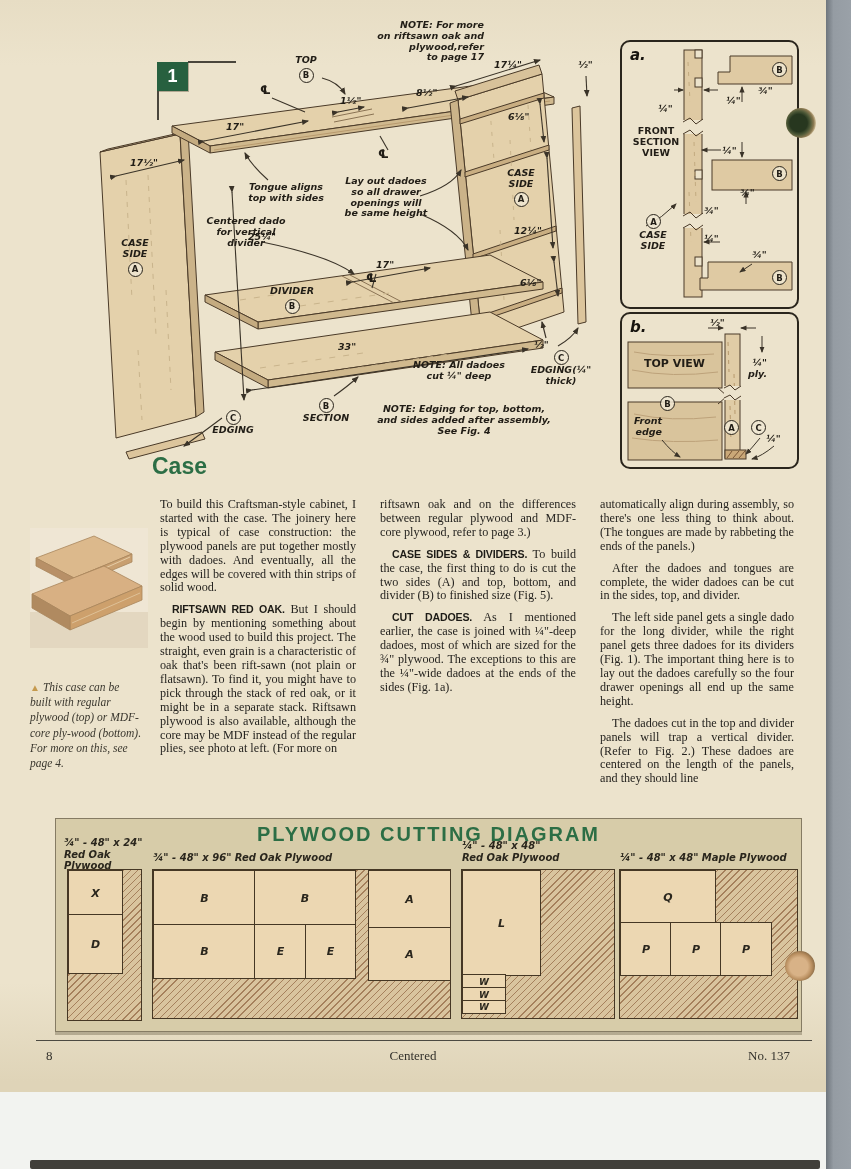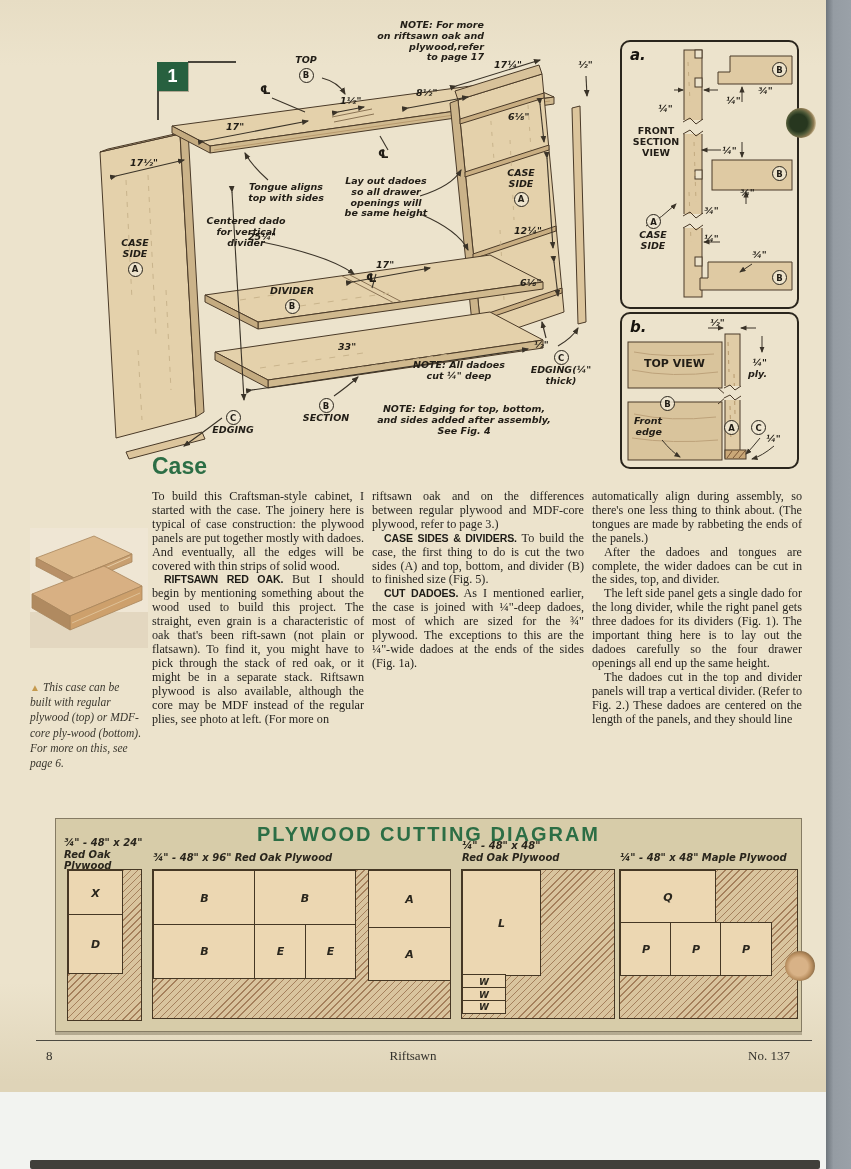--- a/index.html
+++ b/index.html
@@ -35,21 +35,21 @@
   
   .photo{position:absolute;left:30px;top:528px;width:118px;height:120px;overflow:hidden;}
   .caption{position:absolute;left:30px;top:680px;width:112px;
            font:italic 11.5px/1.32 "Liberation Serif",serif;color:#3a372e;}
   .caption .tri{color:#c59a4e;font-style:normal;font-size:10px;margin-right:3px;}
 
   
   .case-h{position:absolute;left:152px;top:453px;font:800 23px "Liberation Sans",sans-serif;color:#2c6e45;}
   .cols{position:absolute;left:152px;top:490px;width:650px;display:flex;gap:8px;}
   .col{width:212px;}
-  .col p{margin:0;text-align:justify;font:12.2px/13.9px "Liberation Serif",serif;color:#262420;}
+  .col p{margin:8px;text-align:justify;font:12.2px/13.9px "Liberation Serif",serif;color:#262420;}
   .col p.ind{text-indent:12px;}
   .lead{font:700 10.6px "Liberation Sans",sans-serif;letter-spacing:-0.15px;color:#1d1b16;}
 
   
   .cutpanel{position:absolute;left:55px;top:818px;width:745px;height:212px;background:#d7cca9;
             border:1px solid #857b63;box-shadow:0 3px 0 rgba(90,80,55,.35);}
   .cut-title{position:absolute;left:0;top:4px;width:100%;text-align:center;
              font:800 20px "Liberation Sans",sans-serif;color:#2c6e45;letter-spacing:2px;}
   .sheet-label{position:absolute;font:italic 700 10px "DejaVu Sans",sans-serif;color:#2a261d;
                white-space:pre-line;line-height:1.15;}
@@ -312,21 +312,21 @@
         <polygon points="44,50 102,26 102,34 44,58" fill="#c89f70"></polygon>
         <polygon points="6,30 44,50 44,58 6,38" fill="#b89067"></polygon>
         <path d="M46,53 L100,29" stroke="#ecd8b4"></path>
         <polygon points="2,66 74,38 112,58 40,88" fill="#d8b083"></polygon>
         <polygon points="40,88 112,58 112,72 40,102" fill="#cda06c"></polygon>
         <polygon points="2,66 40,88 40,102 2,80" fill="#b08a60"></polygon>
         <path d="M42,95 L110,65" stroke="#e2c9a2"></path>
       </g>
     </svg>
   </div>
-  <div class="caption"><span class="tri">▲</span><span>This case can be built with regular plywood (top) or MDF-core ply-wood (bottom). For more on this, see page 6.</span></div>
+  <div class="caption"><span class="tri">▲</span><span>This case can be built with regular plywood (top) or MDF-core ply-wood (bottom). For more on this, see page 4.</span></div>
 
   <h2 class="case-h" style="margin:0">Case</h2>
   <div class="cols">
     <div class="col">
       <p><span>To build this Craftsman-style cabinet, I started with the case. The joinery here is typical of case construction: the plywood panels are put together mostly with dadoes. And eventually, all the edges will be covered with thin strips of solid wood.</span></p>
       <p class="ind"><span class="lead">RIFTSAWN RED OAK.</span><span> But I should begin by mentioning something about the wood used to build this project. The straight, even grain is a characteristic of oak that's been rift-sawn (not plain or flatsawn). To find it, you might have to pick through the stack of red oak, or it might be in a separate stack. Riftsawn plywood is also available, although the core may be MDF instead of the regular plies, see photo at left. (For more on</span></p>
     </div>
     <div class="col">
       <p><span>riftsawn oak and on the differences between regular plywood and MDF-core plywood, refer to page 3.)</span></p>
       <p class="ind"><span class="lead">CASE SIDES &amp; DIVIDERS.</span><span> To build the case, the first thing to do is cut the two sides (A) and top, bottom, and divider (B) to finished size (Fig. 5).</span></p>
@@ -376,21 +376,21 @@
     <div class="sheet" style="left:563px;top:50px;width:177px;height:148px">
       <div class="piece" style="left:0;top:0;width:94px;height:52px">Q</div>
       <div class="piece" style="left:0;top:52px;width:50px;height:52px">P</div>
       <div class="piece" style="left:50px;top:52px;width:50px;height:52px">P</div>
       <div class="piece" style="left:100px;top:52px;width:50px;height:52px">P</div>
     </div>
   </div>
 
   <div class="footer-rule"></div>
   <div class="footer-text" style="left:46px;top:1048px">8</div>
-  <div class="footer-text" style="left:0;top:1048px;width:826px;text-align:center">Riftsawn</div>
+  <div class="footer-text" style="left:0;top:1048px;width:826px;text-align:center">Centered</div>
   <div class="footer-text" style="left:726px;top:1048px;width:86px;text-align:center">No. 137</div>
 
  </div>
 
  <div class="edge-right"></div>
  <div class="below"></div>
  <div class="below-dark"></div>
  <div class="hole h1"></div>
  <div class="hole h2"></div>
 </div>

